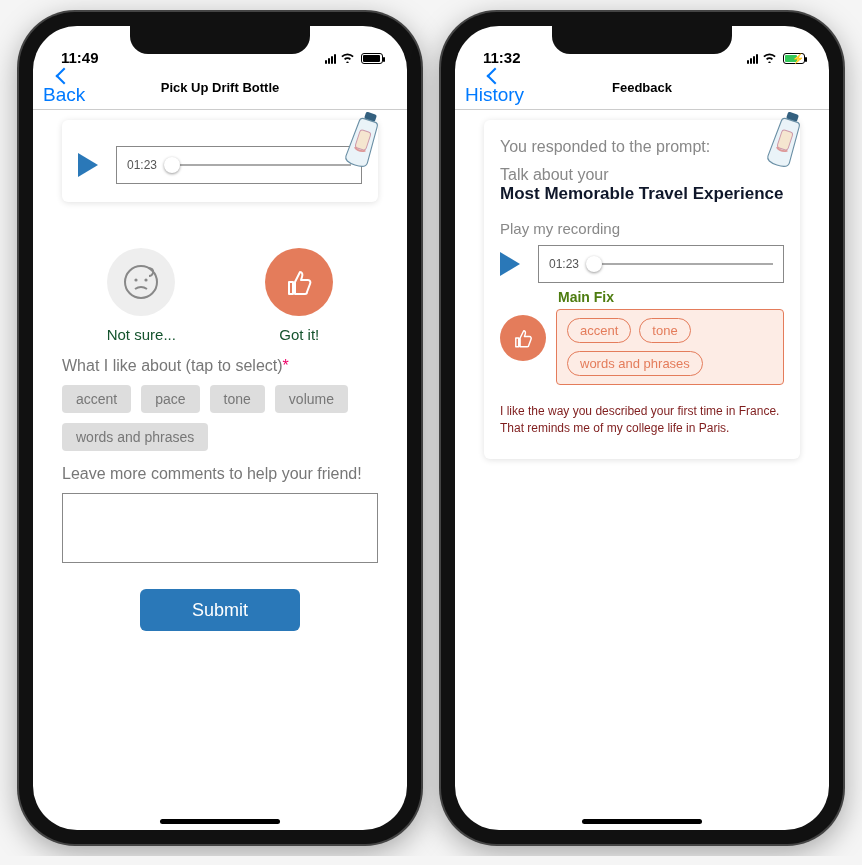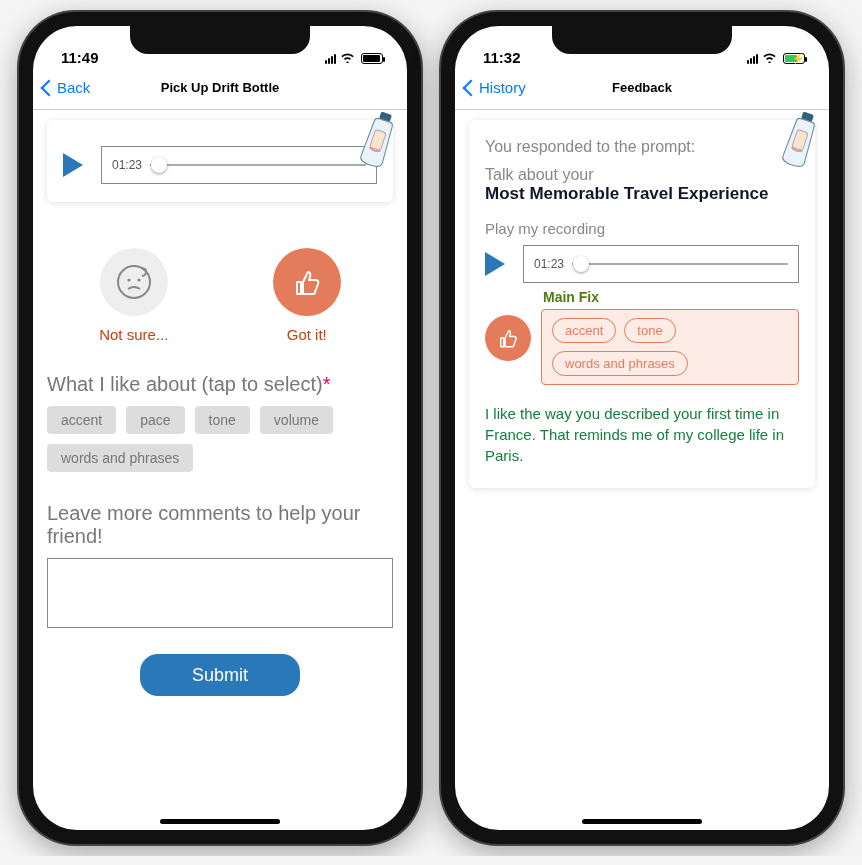--- a/index.html
+++ b/index.html
@@ -73,37 +73,38 @@
   .navbar {
     height: 44px;
     display: flex;
     align-items: center;
     border-bottom: 1px solid #ccc;
     position: relative;
     padding: 0 10px;
   }
   .back-btn {
     display: flex; align-items: center; gap: 2px;
-    color: #007aff; font-size: 15px;
+    color: #007aff; font-size: 19px;
     cursor: pointer;
+    flex-direction: column;
   }
   .chevron-left {
     width: 12px; height: 12px;
     border-left: 2.5px solid #007aff;
     border-bottom: 2.5px solid #007aff;
     transform: rotate(45deg);
   }
   .nav-title {
     position: absolute; left: 50%; transform: translateX(-50%);
     font-weight: 700; font-size: 13px;
   }
 
   .content {
     flex: 1;
-    padding: 10px 14px;
+    padding: 10px 29px;
     overflow: hidden;
     display: flex;
     flex-direction: column;
     color: #6a6a6a;
   }
   .card {
     background: #fff;
     border-radius: 6px;
     box-shadow: 0 1px 6px rgba(0,0,0,0.12);
     padding: 18px 16px;
@@ -155,23 +156,23 @@
     text-align:center;
   }
   .react-btn { cursor:pointer; }
   .circle {
     width:68px;height:68px;border-radius:50%;
     display:flex;align-items:center;justify-content:center;
     margin: 0 auto 10px;
   }
   .circle.grey { background:#eee; }
   .circle.orange { background:#e47c5b; }
-  .react-label { font-size:15px; color:#c2410c; }
-
-  .section-label { margin-top: 30px; font-size:20px; color:#777;}
+  .react-label { font-size:15px; color:#14532d; }
+
+  .section-label { margin-top: 14px; font-size:16px; color:#777;}
   .req { color:#e06; }
   .chips { display:flex; flex-wrap:wrap; gap:10px; margin-top:10px;}
   .chip {
     background:#ddd; color:#777; padding: 6px 14px;
     border-radius:4px; font-size:14px; cursor:pointer;
   }
   .chip.outline {
     background: transparent;
     border: 1px solid #e47c5b;
     color: #e47c5b;
@@ -189,21 +190,21 @@
     padding: 6px;
     font-family: inherit;
   }
 
   .submit-btn {
     margin: 26px auto 0;
     width: 160px; height: 42px;
     background: #2a78b8;
     color: #fff;
     border: none;
-    border-radius: 18px;
+    border-radius: 6px;
     font-size: 18px;
     display:flex;align-items:center;justify-content:center;
     cursor:pointer;
   }
 
   .home-indicator {
     position:absolute; bottom:6px; left:50%; transform:translateX(-50%);
     width:120px;height:5px;background:#000;border-radius:3px;
   }
 
@@ -224,22 +225,22 @@
   .fix-box {
     flex:1;
     border:1.5px solid #e47c5b;
     background: #fdece5;
     border-radius:4px;
     padding:8px 10px;
     display:flex; flex-wrap:wrap; gap:8px;
   }
   .feedback-text {
     margin-top:18px;
-    color:#15803d;
-    font-size:15px;
+    color:#7f1d1d;
+    font-size:12px;
     line-height:1.4;
   }
 </style>
 </head>
 <body>
 
 <div class="phone">
   <div class="screen">
     <div class="notch"></div>
 

